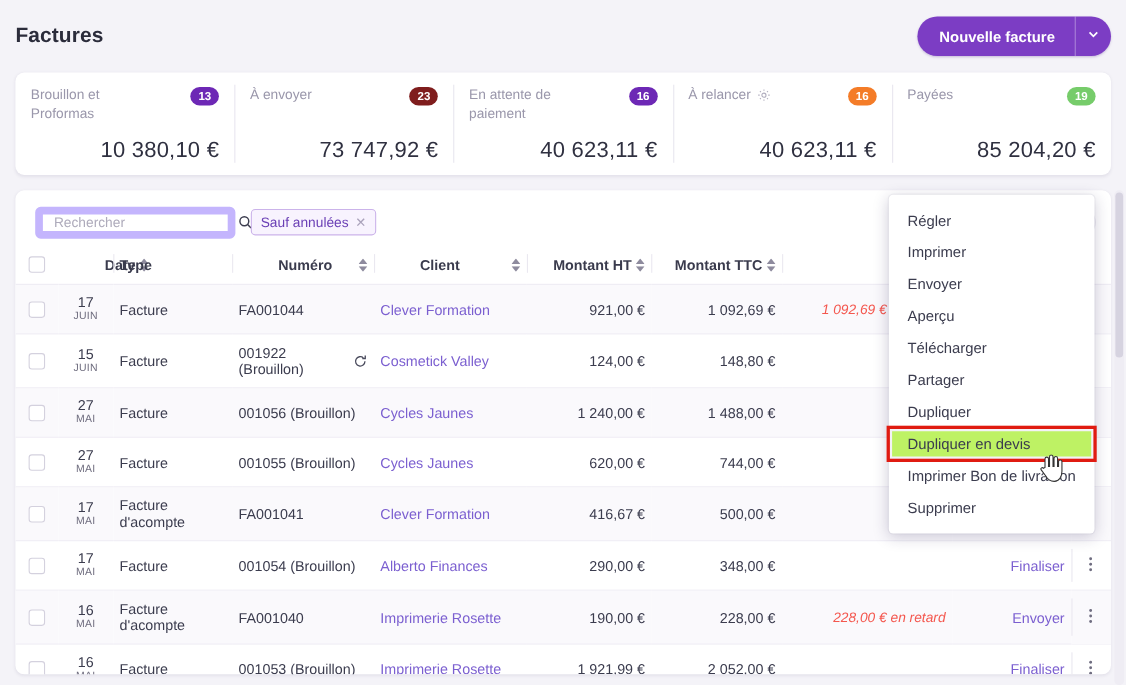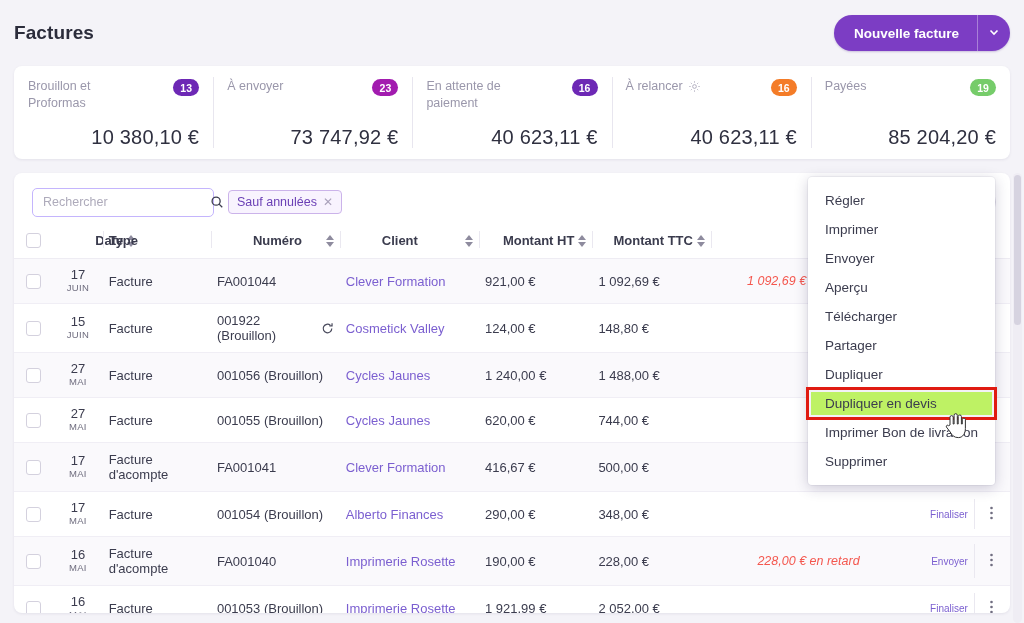--- a/index.html
+++ b/index.html
@@ -72,21 +72,21 @@
   }
 
   
   .table-card {
     margin: 14px 14px 0 14px; background: #fff; border-radius: 8px;
     box-shadow: 0 1px 3px rgba(40,30,80,.08);
     height: 440px; position: relative; overflow: hidden;
   }
   .toolbar { display: flex; align-items: center; gap: 14px; padding: 14px 14px 10px 18px; }
   .search-box {
-    width: 182px; height: 29px; border: 1px solid #c4b5fd; border-radius: 5px;
+    width: 182px; height: 29px; border: 7px solid #c4b5fd; border-radius: 5px;
     display: flex; align-items: center; padding: 0 8px 0 10px; gap: 6px;
     background: #fff;
   }
   .search-box input {
     flex: 1; border: 0; outline: 0; font-size: 12.5px; color: #45465a;
     font-family: "Liberation Sans", sans-serif; background: transparent;
   }
   .search-box input::placeholder { color: #aeabbb; }
   .search-icon { color: #3c3d4f; display: flex; }
   .search-icon svg { width: 14px; height: 14px; }
@@ -127,24 +127,24 @@
     width: 15px; height: 15px; border: 1px solid #d4d1de; border-radius: 3px;
     background: #fff; display: block; margin: 0 auto;
   }
   .date-cell { text-align: center; line-height: 13px; }
   .date-day { font-size: 13px; color: #3b3c4e; }
   .date-mon { font-size: 9.5px; color: #6e6c7e; letter-spacing: .3px; }
   .num-cell { display: flex; align-items: center; gap: 6px; }
   .recur-icon { color: #4a4b5d; display: inline-flex; }
   .recur-icon svg { width: 13px; height: 13px; }
   .client-link { color: #7b5fd0; cursor: pointer; }
-  .amount { white-space: nowrap; }
+  .amount { text-align: right; white-space: nowrap; }
   .solde { text-align: right; font-size: 12.5px; color: #f4574e; font-style: italic; white-space: normal; line-height: 15px; }
   .check-ok { color: #7fc35e; text-align: right; font-size: 15px; }
-  .action-link { color: #7b5fd0; text-align: right; cursor: pointer; font-size: 10px; white-space: nowrap; }
+  .action-link { color: #7b5fd0; text-align: right; cursor: pointer; font-size: 13px; white-space: nowrap; }
   .kebab { text-align: center; color: #6f6d80; cursor: pointer; position: relative; }
   .kebab::before {
     content: ""; position: absolute; left: 0; top: 7px; bottom: 7px; width: 1px; background: #eae8f0;
   }
   .kebab svg { width: 3px; height: 14px; }
 
   
   .ctx-menu {
     position: absolute; left: 808px; top: 177px; width: 187px;
     background: #fff; border-radius: 4px;
@@ -195,21 +195,21 @@
   <div class="stat">
     <div class="stat-top">
       <div class="stat-label">Brouillon et Proformas</div>
       <div class="badge" style="background: rgb(109, 40, 181);">13</div>
     </div>
     <div class="stat-value">10 380,10 €</div>
   </div>
   <div class="stat">
     <div class="stat-top">
       <div class="stat-label">À envoyer</div>
-      <div class="badge" style="background: #a21caf;">23</div>
+      <div class="badge" style="background: #7f1d1d;">23</div>
     </div>
     <div class="stat-value">73 747,92 €</div>
   </div>
   <div class="stat">
     <div class="stat-top">
       <div class="stat-label">En attente de paiement</div>
       <div class="badge" style="background: rgb(109, 40, 181);">16</div>
     </div>
     <div class="stat-value">40 623,11 €</div>
   </div>

